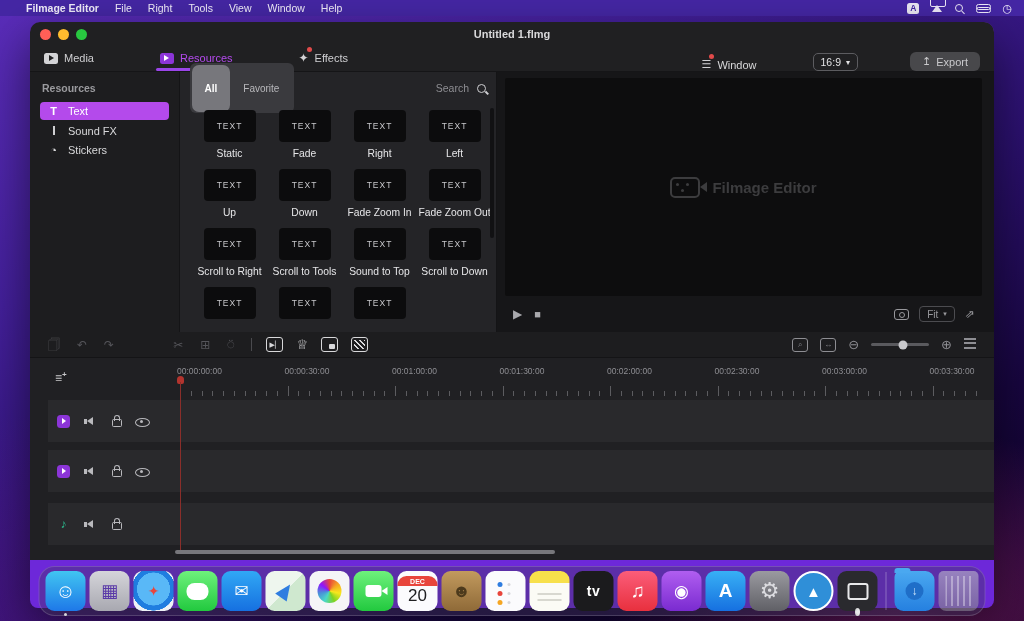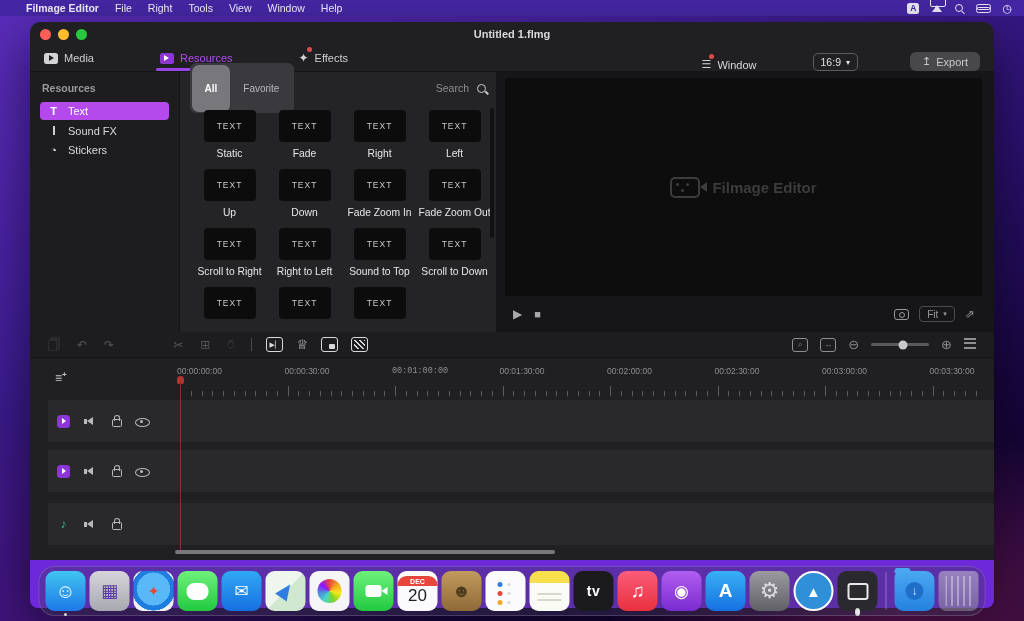--- a/index.html
+++ b/index.html
@@ -351,21 +351,21 @@
           <div class="preset">
             <div class="preset-box">TEXT</div>
             <div class="preset-cap">Fade Zoom Out</div>
           </div>
           <div class="preset">
             <div class="preset-box">TEXT</div>
             <div class="preset-cap">Scroll to Right</div>
           </div>
           <div class="preset">
             <div class="preset-box">TEXT</div>
-            <div class="preset-cap">Right to Left</div>
+            <div class="preset-cap">Scroll to Tools</div>
           </div>
           <div class="preset">
             <div class="preset-box">TEXT</div>
             <div class="preset-cap">Sound to Top</div>
           </div>
           <div class="preset">
             <div class="preset-box">TEXT</div>
             <div class="preset-cap">Scroll to Down</div>
           </div>
           <div class="preset">
@@ -431,21 +431,21 @@
       <span class="gsym">⊕</span>
       <span class="gridico"></span>
     </span>
   </div>
 
   <div class="timeline">
     <span class="addtrack">≡<sup>+</sup></span>
     <div class="ruler" id="ruler">
         <span class="rlabel" style="left: 2px;">00:00:00:00</span>
         <span class="rlabel" style="left: 109.5px;">00:00:30:00</span>
-        <span class="rlabel" style="left: 217px; font-family: Liberation Mono, monospace;">00:01:00:00</span>
+        <span class="rlabel" style="left: 217px;">00:01:00:00</span>
         <span class="rlabel" style="left: 324.5px;">00:01:30:00</span>
         <span class="rlabel" style="left: 432px;">00:02:00:00</span>
         <span class="rlabel" style="left: 539.5px;">00:02:30:00</span>
         <span class="rlabel" style="left: 647px;">00:03:00:00</span>
         <span class="rlabel" style="left: 754.5px;">00:03:30:00</span>
         <span class="rtick" style="left: 5px; height: 10px;"></span>
         <span class="rtick" style="left: 15.75px; height: 5px;"></span>
         <span class="rtick" style="left: 26.5px; height: 5px;"></span>
         <span class="rtick" style="left: 37.25px; height: 5px;"></span>
         <span class="rtick" style="left: 48px; height: 5px;"></span>

